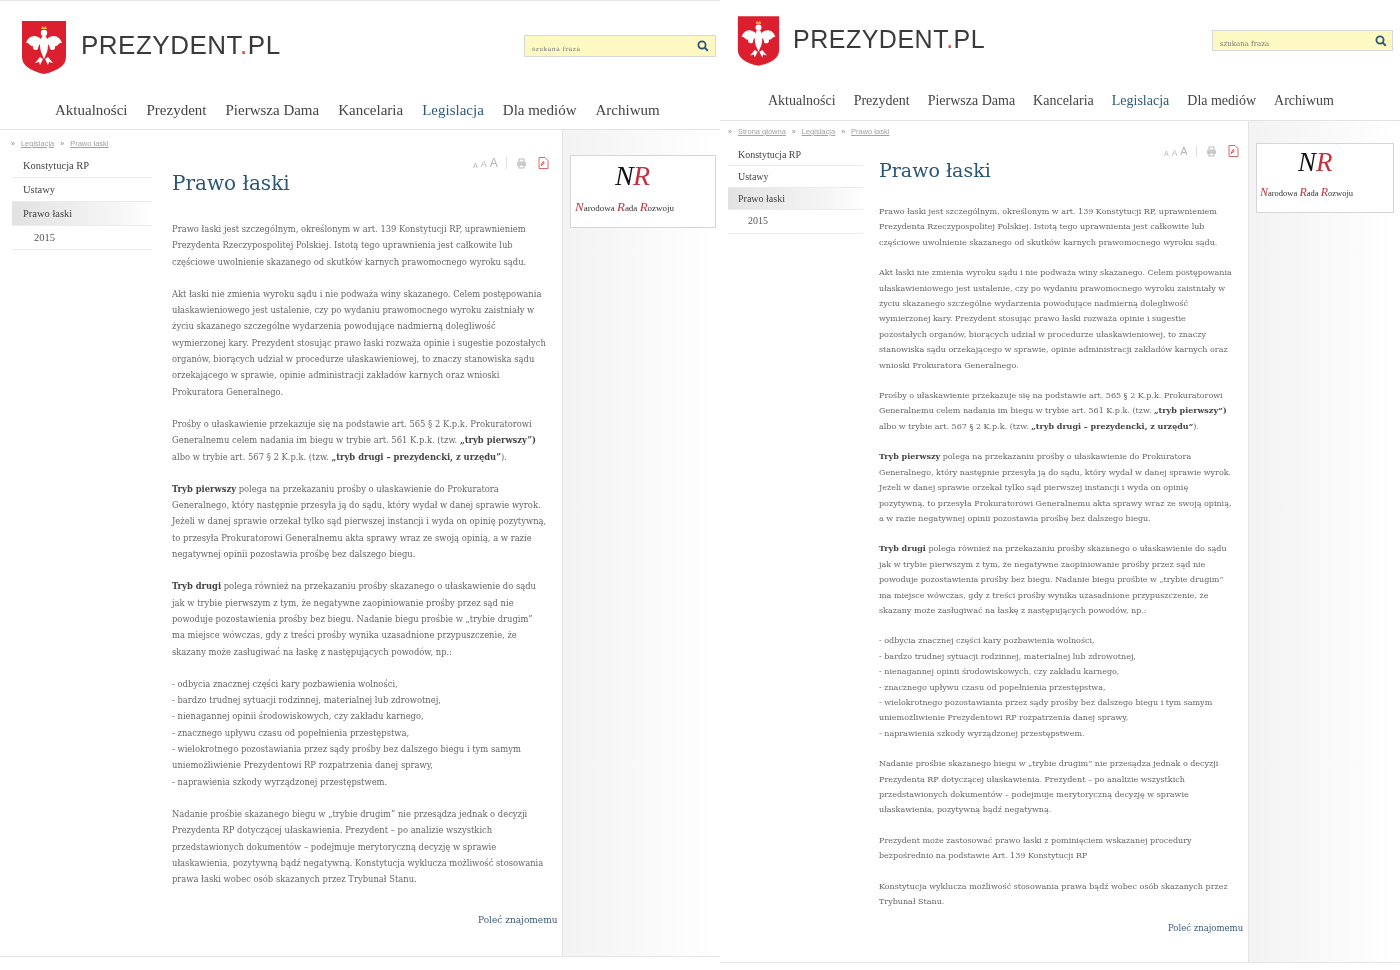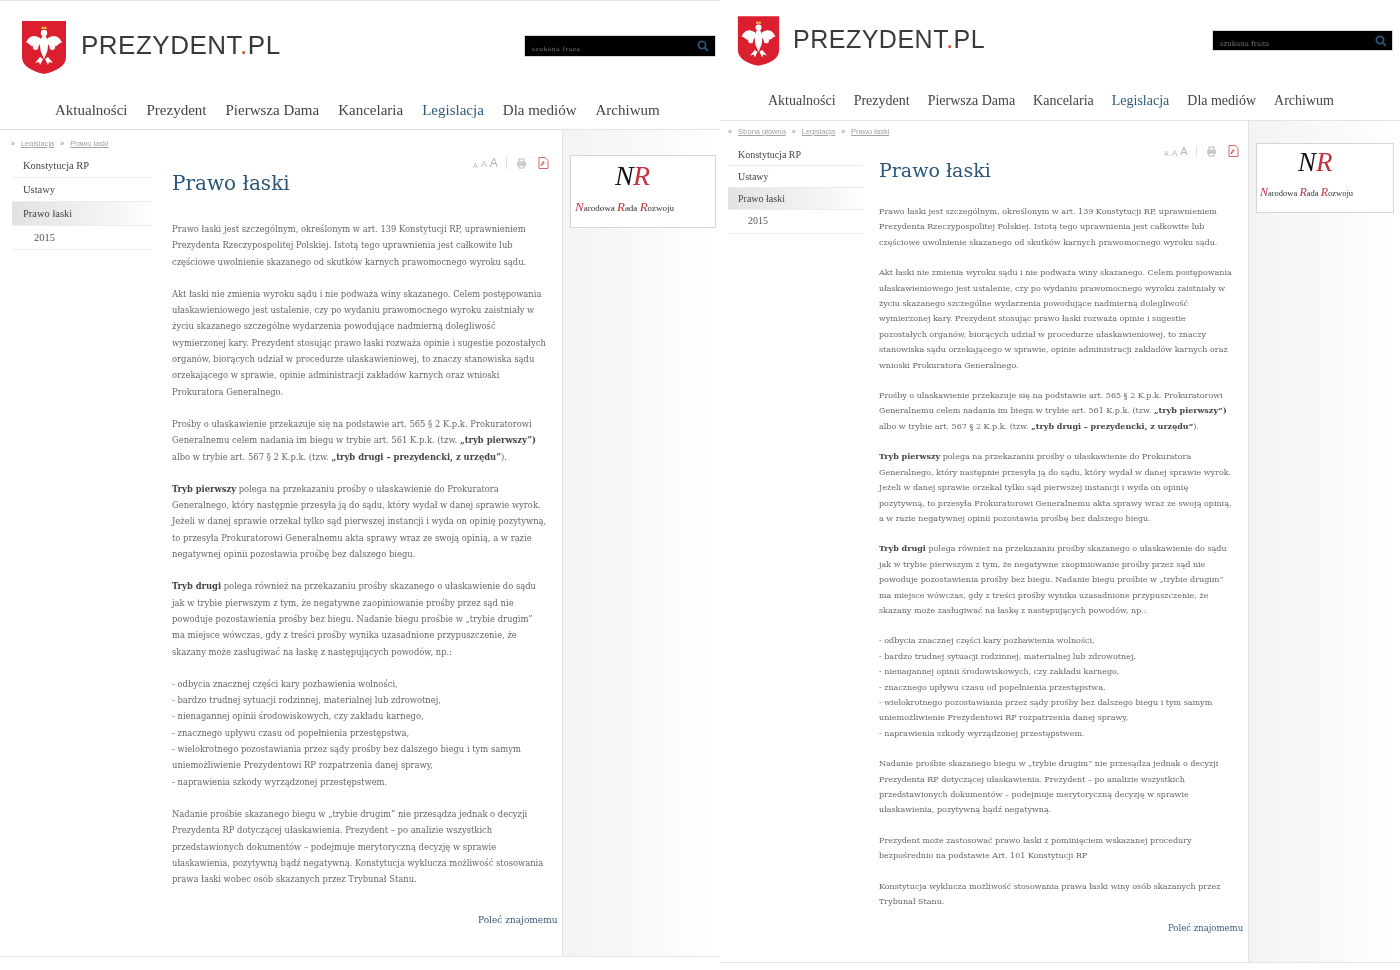--- a/index.html
+++ b/index.html
@@ -8,21 +8,21 @@
 
   .panel { position: absolute; top: 0; overflow: hidden; background: #fff; }
   .panel.left { left: 0; width: 720px; height: 970px; border-top: 1px solid #e4e4e4; }
   .panel.right { left: 720px; width: 680px; height: 970px; }
 
   
   .logo-shield { position: absolute; display: block; }
   .site-name { position: absolute; font-family: Liberation Sans, sans-serif; color: #3a3a3a; letter-spacing: 0.5px; white-space: nowrap; }
   .site-name .dot { color: #d6493a; }
 
-  .search-box { position: absolute; border: 1px solid #d8d8d8; background: #000000; }
+  .search-box { position: absolute; border: 1px solid #d8d8d8; background: #fef9c3; }
   .search-box input { border: none; outline: none; background: transparent; font-family: "DejaVu Serif", serif; color: #777; height: 100%; width: 100%; padding-left: 7px; }
   .search-icon { position: absolute; top: 50%; transform: translateY(-50%); width: 12px; height: 12px; }
 
   .main-nav { position: absolute; display: flex; white-space: nowrap; }
   .main-nav a { font-family: "Liberation Serif", "DejaVu Serif", serif; color: #444; text-decoration: none; }
   .main-nav a.active { color: #2d5a7b; }
 
   .nav-rule { position: absolute; height: 1px; background: #e3e3e3; }
 
   .breadcrumb { position: absolute; font-family: "Liberation Sans", "DejaVu Sans", sans-serif; font-size: 7.5px; color: #999; white-space: nowrap; }
@@ -223,22 +223,22 @@
       <p style="margin-bottom:15px;"><span>Prośby o ułaskawienie przekazuje się na podstawie art. 565 § 2 K.p.k. Prokuratorowi Generalnemu celem nadania im biegu w trybie art. 561 K.p.k. (tzw. </span><b>„tryb pierwszy”)</b><span> albo w trybie art. 567 § 2 K.p.k. (tzw. </span><b>„tryb drugi – prezydencki, z urzędu”</b><span>).</span></p>
       <p style="margin-bottom:15px;"><b>Tryb pierwszy</b><span> polega na przekazaniu prośby o ułaskawienie do Prokuratora Generalnego, który następnie przesyła ją do sądu, który wydał w danej sprawie wyrok. Jeżeli w danej sprawie orzekał tylko sąd pierwszej instancji i wyda on opinię pozytywną, to przesyła Prokuratorowi Generalnemu akta sprawy wraz ze swoją opinią, a w razie negatywnej opinii pozostawia prośbę bez dalszego biegu.</span></p>
       <p style="margin-bottom:15px;"><b>Tryb drugi</b><span> polega również na przekazaniu prośby skazanego o ułaskawienie do sądu jak w trybie pierwszym z tym, że negatywne zaopiniowanie prośby przez sąd nie powoduje pozostawienia prośby bez biegu. Nadanie biegu prośbie w „trybie drugim” ma miejsce wówczas, gdy z treści prośby wynika uzasadnione przypuszczenie, że skazany może zasługiwać na łaskę z następujących powodów, np.:</span></p>
       <p>- odbycia znacznej części kary pozbawienia wolności,</p>
       <p>- bardzo trudnej sytuacji rodzinnej, materialnej lub zdrowotnej,</p>
       <p>- nienagannej opinii środowiskowych, czy zakładu karnego,</p>
       <p>- znacznego upływu czasu od popełnienia przestępstwa,</p>
       <p>- wielokrotnego pozostawiania przez sądy prośby bez dalszego biegu i tym samym uniemożliwienie Prezydentowi RP rozpatrzenia danej sprawy,</p>
       <p style="margin-bottom:15px;">- naprawienia szkody wyrządzonej przestępstwem.</p>
       <p style="margin-bottom:15px;">Nadanie prośbie skazanego biegu w „trybie drugim” nie przesądza jednak o decyzji Prezydenta RP dotyczącej ułaskawienia. Prezydent – po analizie wszystkich przedstawionych dokumentów – podejmuje merytoryczną decyzję w sprawie ułaskawienia, pozytywną bądź negatywną.</p>
-      <p style="margin-bottom:15px;">Prezydent może zastosować prawo łaski z pominięciem wskazanej procedury bezpośrednio na podstawie Art. 101 Konstytucji RP</p>
-      <p>Konstytucja wyklucza możliwość stosowania prawa łaski winy osób skazanych przez Trybunał Stanu.</p>
+      <p style="margin-bottom:15px;">Prezydent może zastosować prawo łaski z pominięciem wskazanej procedury bezpośrednio na podstawie Art. 139 Konstytucji RP</p>
+      <p>Konstytucja wyklucza możliwość stosowania prawa bądź wobec osób skazanych przez Trybunał Stanu.</p>
     </div>
   </div>
   <a href="#" class="recommend" style="left:448px;top:923px;font-size:8.5px;">Poleć znajomemu</a>
 
   <div class="aside" style="left:528px;top:121px;width:152px;height:841px;">
     <div class="nrr-banner" style="left:7px;top:22px;width:138px;height:70px;">
       <span class="nrr-mono" style="left:41px;top:3px;font-size:27px;color:#111;">N</span>
       <span class="nrr-mono" style="left:59px;top:3px;font-size:27px;color:#c0333f;">R</span>
       <div class="nrr-text" style="left:3px;top:41px;font-size:8.5px;">
         <span class="cap" style="font-size:12px;">N</span><span>arodowa </span><span class="cap" style="font-size:12px;">R</span><span>ada </span><span class="cap" style="font-size:12px;">R</span><span>ozwoju</span>

